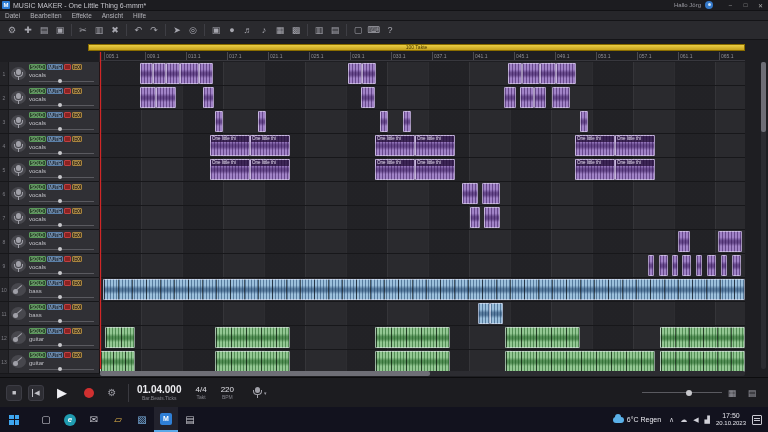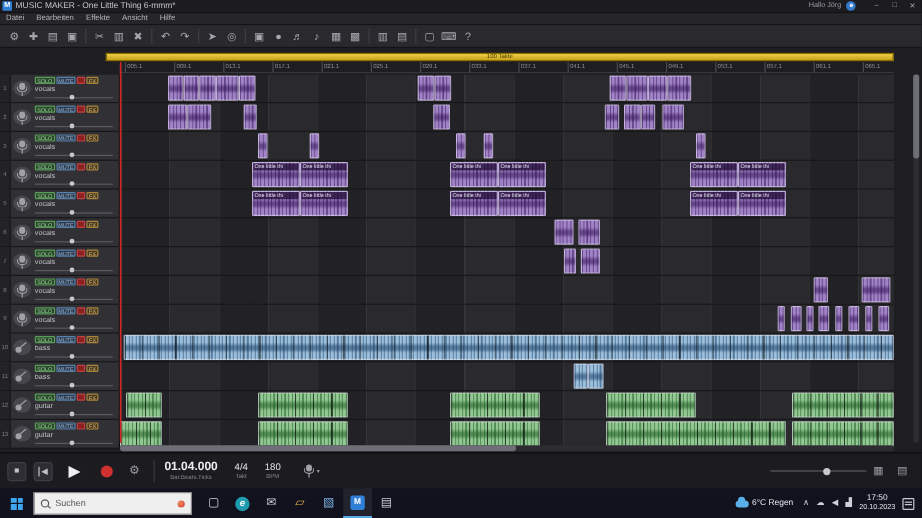--- a/index.html
+++ b/index.html
@@ -609,21 +609,21 @@
     <span class="tpsep"></span>
     <div class="tpblock">
       <span class="big">01.04.000</span>
       <span class="small">Bar.Beats.Ticks</span>
     </div>
     <div class="tpblock">
       <span class="mid">4/4</span>
       <span class="small">Takt</span>
     </div>
     <div class="tpblock">
-      <span class="mid">180</span>
+      <span class="mid">220</span>
       <span class="small">BPM</span>
     </div>
     <span class="tpmic">
         <span class="micshape"></span>
       </span>
     <span class="tpcaret">▾</span>
     <div class="tpslider">
         <div class="tpdot"></div>
       </div>
     <span class="tpicon2">▦</span>
@@ -632,25 +632,20 @@
 
   <div class="taskbar">
     <div class="startbtn">
       <span class="winlogo">
           <i></i>
           <i></i>
           <i></i>
           <i></i>
         </span>
     </div>
-    <div class="searchbox">
-      <span class="mag"></span>
-      <span class="searchtext">Suchen</span>
-      <span class="searchdot"></span>
-    </div>
     <div class="taskicons">
         <div class="appbtn" style="color: rgb(208, 208, 216);">▢</div>
         <div class="appbtn">
           <span class="appcirc" style="background: rgb(31, 155, 176); color: rgb(255, 255, 255);">e</span>
         </div>
         <div class="appbtn" style="color: rgb(200, 200, 208);">✉</div>
         <div class="appbtn" style="color: rgb(232, 184, 74);">▱</div>
         <div class="appbtn" style="color: rgb(122, 176, 224);">▧</div>
         <div class="appbtn active">
           <span class="appsq" style="background: rgb(47, 127, 214); color: rgb(255, 255, 255);">M</span>

